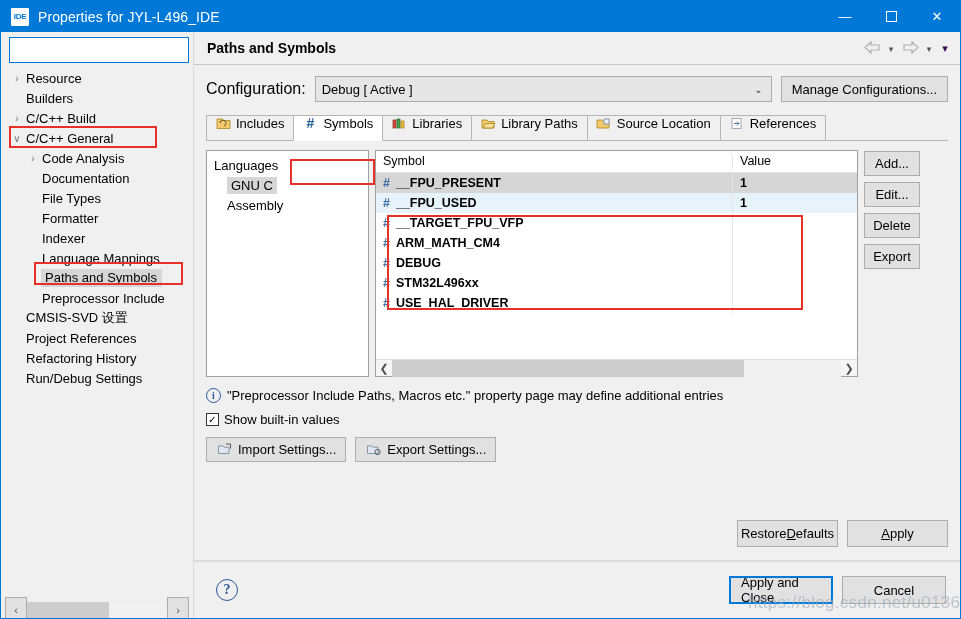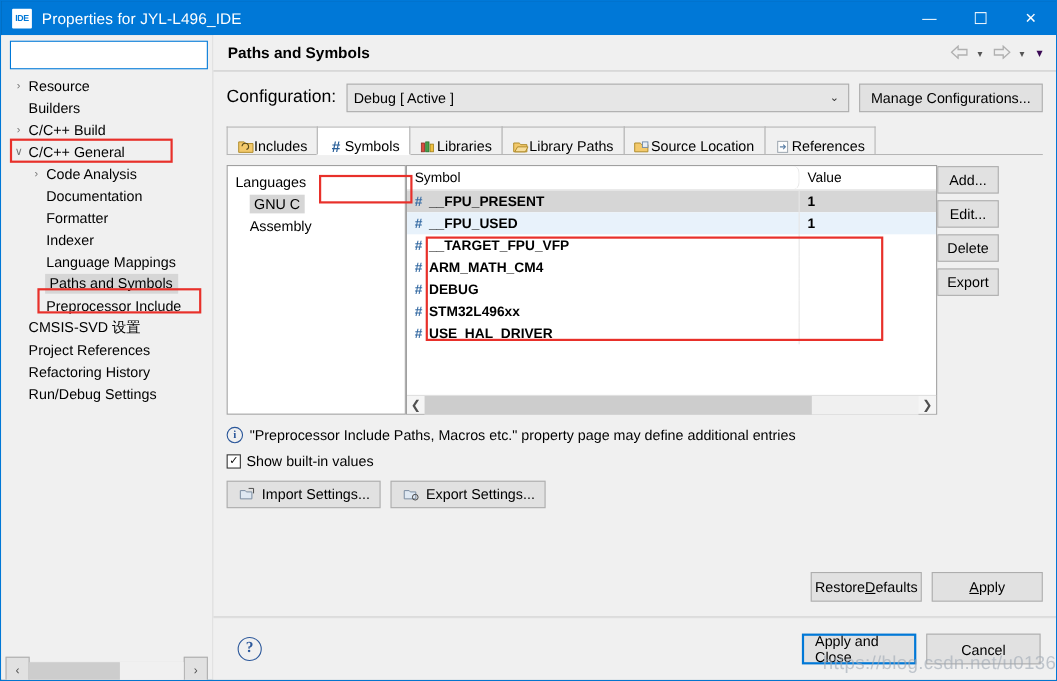--- a/index.html
+++ b/index.html
@@ -206,22 +206,22 @@
   
   #tabs {
     display: flex;
     align-items: flex-end;
     height: 26px;
     position: relative;
     border-bottom: 1px solid #b5b5b5;
   }
   .tab {
     height: 25px;
-    display: flex; align-items: flex-end;
-    gap: 0;
+    display: flex; align-items: flex-start;
+    gap: 5px;
     padding: 0 9px 0 8px;
     font-size: 13px;
     background: #f0f0f0;
     border: 1px solid #b5b5b5;
     border-bottom: none;
     margin-right: -1px;
     position: relative;
   }
   .tab.active {
     background: #ffffff;
@@ -232,20 +232,21 @@
     font-weight: normal;
   }
   .tabicon { width: 16px; height: 14px; display:inline-flex; align-items:center; justify-content:center; }
 
   
   #tabcontent {
     background: #f0f0f0;
     position: relative;
     padding-top: 9px;
     display: flex;
+    gap: 6px;
   }
   #langbox {
     width: 163px;
     height: 227px;
     background: #fff;
     border: 1px solid #a0a0a0;
     padding: 4px 0 0 0;
     font-size: 13px;
   }
   #langbox .lrow { height: 20px; display: flex; align-items: center; padding-left: 7px; }
@@ -425,20 +426,24 @@
         <div class="tnode" style="padding-left:16px;">
           <span class="arrow">›</span>
           <span class="lbl">Code Analysis</span>
         </div>
 
         <div class="tnode" style="padding-left:16px;text-align:center;">
           <span class="arrow"></span>
           <span class="lbl">Documentation</span>
         </div>
 
+        <div class="tnode" style="padding-left:16px;">
+          <span class="arrow"></span>
+          <span class="lbl">File Types</span>
+        </div>
 
         <div class="tnode" style="padding-left:16px;">
           <span class="arrow"></span>
           <span class="lbl">Formatter</span>
         </div>
 
         <div class="tnode" style="padding-left:16px;">
           <span class="arrow"></span>
           <span class="lbl">Indexer</span>
         </div>

